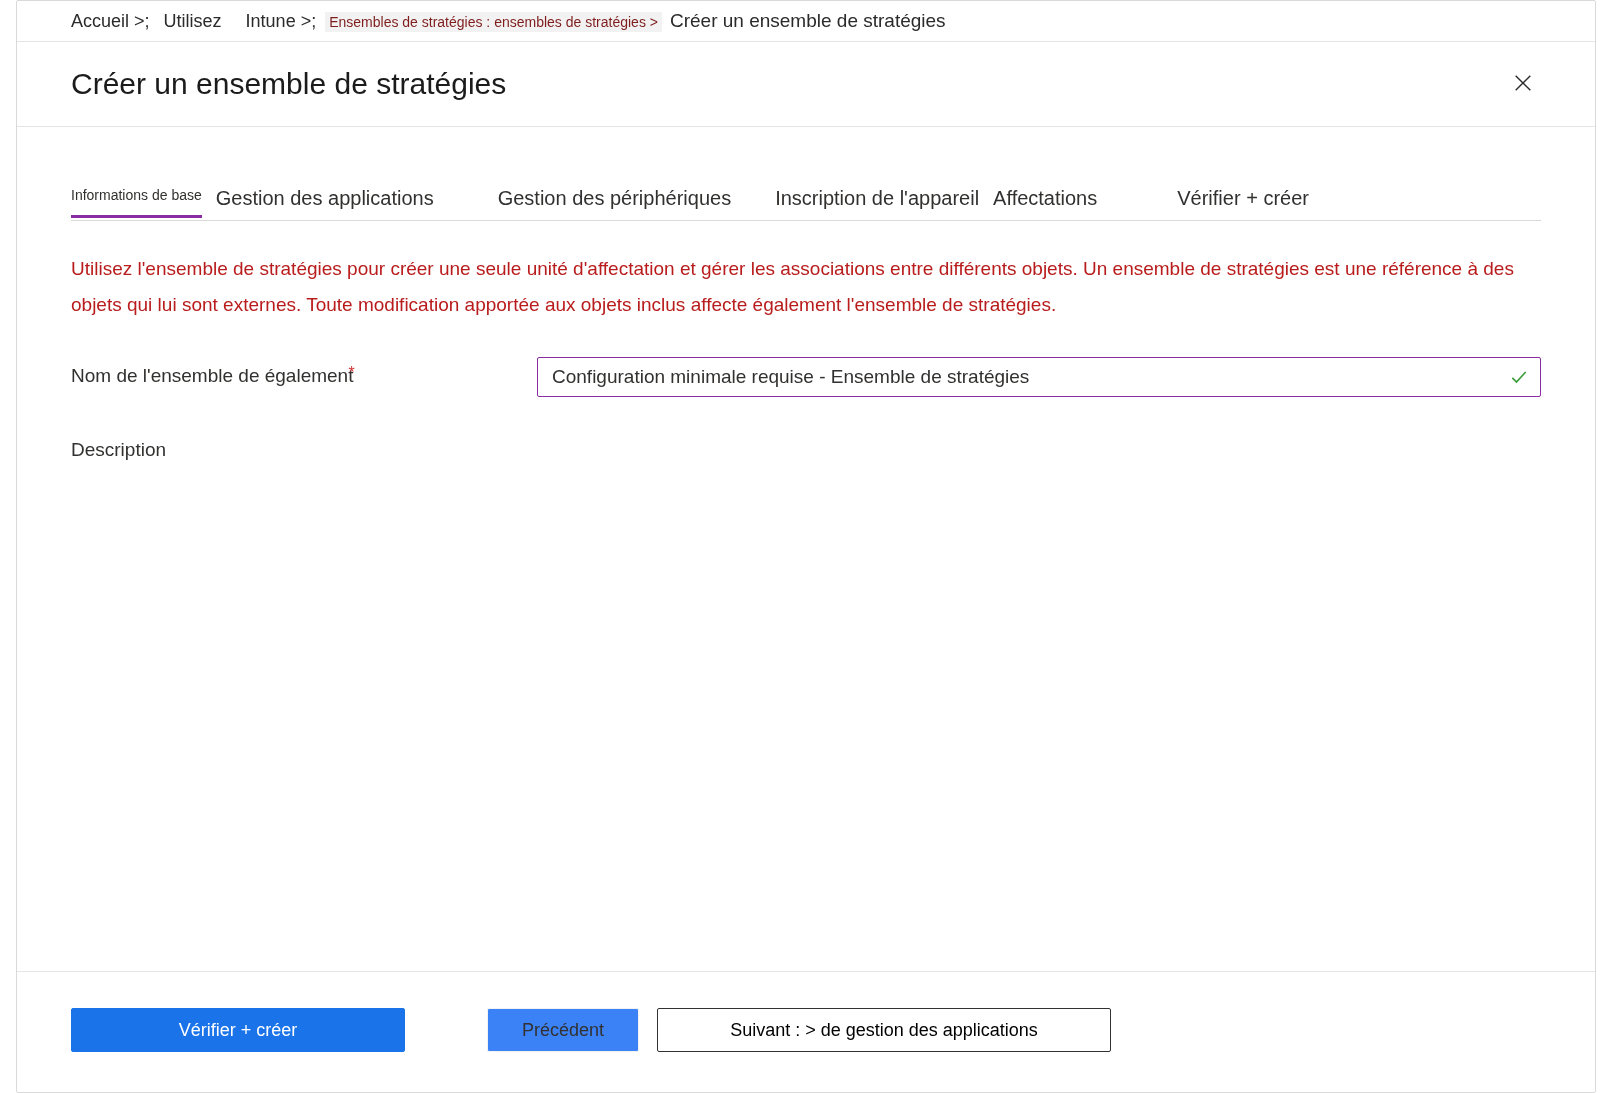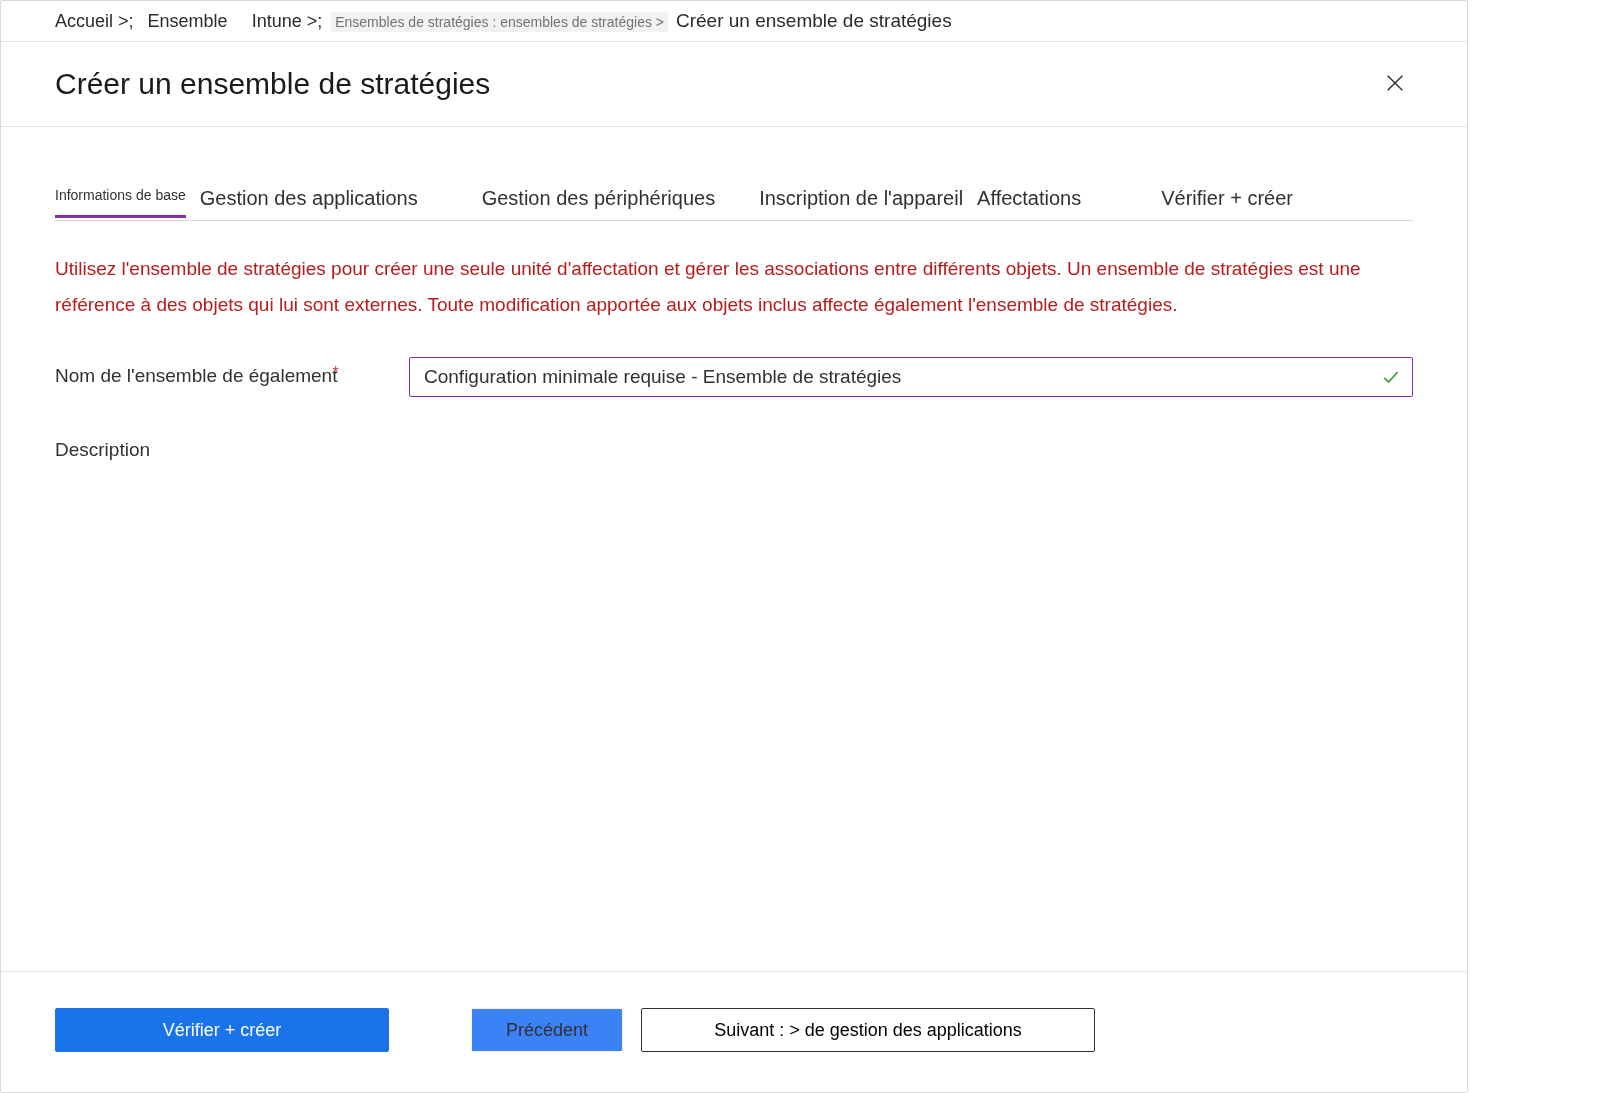--- a/index.html
+++ b/index.html
@@ -7,45 +7,46 @@
       margin: 0;
       padding: 0;
     }
     body {
       font-family: "Segoe UI", Tahoma, sans-serif;
       background: #ffffff;
       color: #323130;
       font-size: 16px;
     }
     .page {
-      width: 1468px;
+      width: 1580px;
       height: 1093px;
       border: 1px solid #d9d9d9;
       border-radius: 2px;
       display: flex;
       flex-direction: column;
+      margin-left: 16px;
     }
     .breadcrumb {
       padding: 9px 54px 9px 54px;
       font-size: 18px;
       color: #2b2b2b;
       border-bottom: 1px solid #e5e5e5;
       display: flex;
       align-items: baseline;
       gap: 2px;
     }
     .breadcrumb a {
       color: #2b2b2b;
       text-decoration: none;
     }
     .crumb-small {
       font-size: 14px;
       background: #f2f2f2;
       padding: 2px 4px;
-      color: #737373;
+      color: #7f1d1d;
     }
     .crumb-current {
       font-size: 19px;
       color: #2b2b2b;
       margin-left: 6px;
     }
     .header-row {
       display: flex;
       align-items: center;
       justify-content: space-between;
@@ -209,21 +210,21 @@
     }
   </style>
 </head>
 <body>
 
 <div class="page">
 
   <div class="breadcrumb">
     <a href="#">Accueil &gt;;</a>
     <span>&nbsp;&nbsp;</span>
-    <a href="#">Ensemble</a>
+    <a href="#">Utilisez</a>
     <span>&nbsp;&nbsp;&nbsp;&nbsp;</span>
     <a href="#">Intune &gt;;</a>
     <span>&nbsp;</span>
     <span class="crumb-small">Ensembles de stratégies : ensembles de stratégies &gt;</span>
     <span class="crumb-current">Créer un ensemble de stratégies</span>
   </div>
 
   <div class="header-row">
     <h1 class="header-title">Créer un ensemble de stratégies</h1>
     <button class="close-btn">

